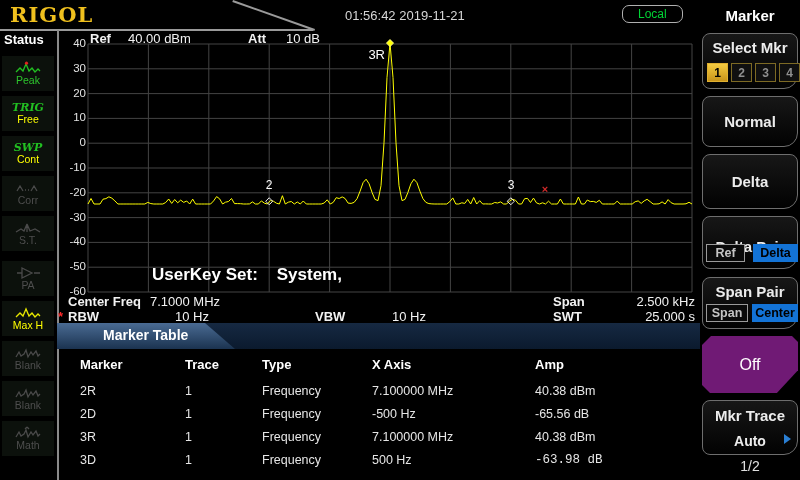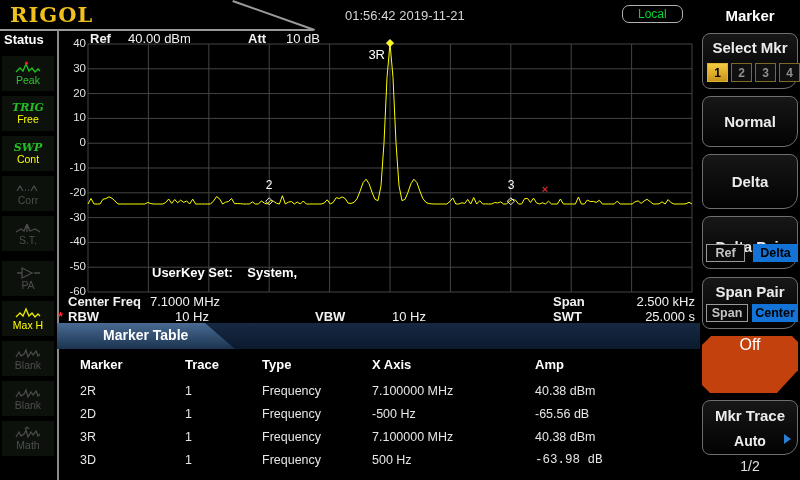--- a/index.html
+++ b/index.html
@@ -24,38 +24,38 @@
   .icon-text{font-family:"DejaVu Serif","Liberation Serif",serif;font-style:italic;
              font-weight:bold;font-size:11px;line-height:12px;color:#22c022;}
   .st-green .lbl{color:#2dc42d;} .st-green svg{color:#22c022;}
   .st-yellow .lbl{color:#ffff00;}
   .st-yellowicon .lbl{color:#ffff00;} .st-yellowicon svg{color:#e8e800;}
   .st-dim .lbl{color:#4e4e4e;} .st-dim svg{color:#4a4a4a;}
   
   .anno{font-size:13px;color:#f2f2f2;}
   .bold{font-weight:bold;}
   .ytick{width:28px;text-align:right;font-size:11.5px;color:#e2e2e2;}
-  .message{left:152px;top:265px;font-size:13px;font-weight:bold;color:#fff;white-space:pre;}
+  .message{left:152px;top:265px;font-size:17px;font-weight:bold;color:#fff;white-space:pre;}
   .red{color:#ff2a2a;}
   .rval{text-align:right;}
   
   .mt-bar{left:57px;top:323px;width:643px;height:26px;background:linear-gradient(180deg,#162942,#0b1a2e);}
   .mt-tab{left:57px;top:323px;width:178px;height:26px;background:linear-gradient(180deg,#4a6b93,#1b3350);
           clip-path:polygon(0 0,148px 0,178px 100%,0 100%);}
   .mt-title{left:103px;top:327px;font-size:14px;font-weight:bold;color:#fff;}
   .th{font-size:13px;font-weight:bold;color:#fff;}
   .td{font-size:12.5px;color:#e6e6e6;}
   
   .menu-title{left:700px;top:7px;width:100px;text-align:center;font-size:15px;font-weight:bold;color:#fff;}
   .mbtn{left:702px;width:96px;background:linear-gradient(180deg,#171717,#020202);
         border:1px solid #6e6e6e;border-radius:8px 8px 14px 8px;box-sizing:border-box;}
   .mbtn .blabel{width:100%;text-align:center;font-size:15px;font-weight:bold;color:#ececec;}
-  .mbtn-off{left:702px;width:96px;background:#c2410c;border:none;
+  .mbtn-off{left:702px;width:96px;background:#701a75;border:none;
             clip-path:polygon(0 9px,9px 0,calc(100% - 6px) 0,100% 6px,100% 60%,78% 100%,8px 100%,0 calc(100% - 8px));
-            display:flex;align-items:flex-start;justify-content:center;}
+            display:flex;align-items:center;justify-content:center;}
   .mkr-box{position:absolute;width:19px;height:17px;border:1px solid #7d6a24;background:#101010;
            color:#8f8f8f;font-size:12px;font-weight:bold;display:flex;align-items:center;justify-content:center;}
   .mkr-box.sel{background:linear-gradient(180deg,#f5cb40,#c8941a);color:#000;border-color:#e0b030;}
   .tog{position:absolute;height:18px;border:1px solid #9a9a9a;background:#0a0a0a;color:#c4c4c4;
        font-size:12.5px;font-weight:bold;display:flex;align-items:center;justify-content:center;box-sizing:border-box;}
   .tog.sel{background:#1373d6;color:#000;border:1px solid #1373d6;}
   .tri-right{width:0;height:0;border-left:7px solid #2a7fd4;border-top:5px solid transparent;
              border-bottom:5px solid transparent;}
   .page-ind{left:700px;top:458px;width:100px;text-align:center;font-size:14px;color:#e0e0e0;}
 </style>

